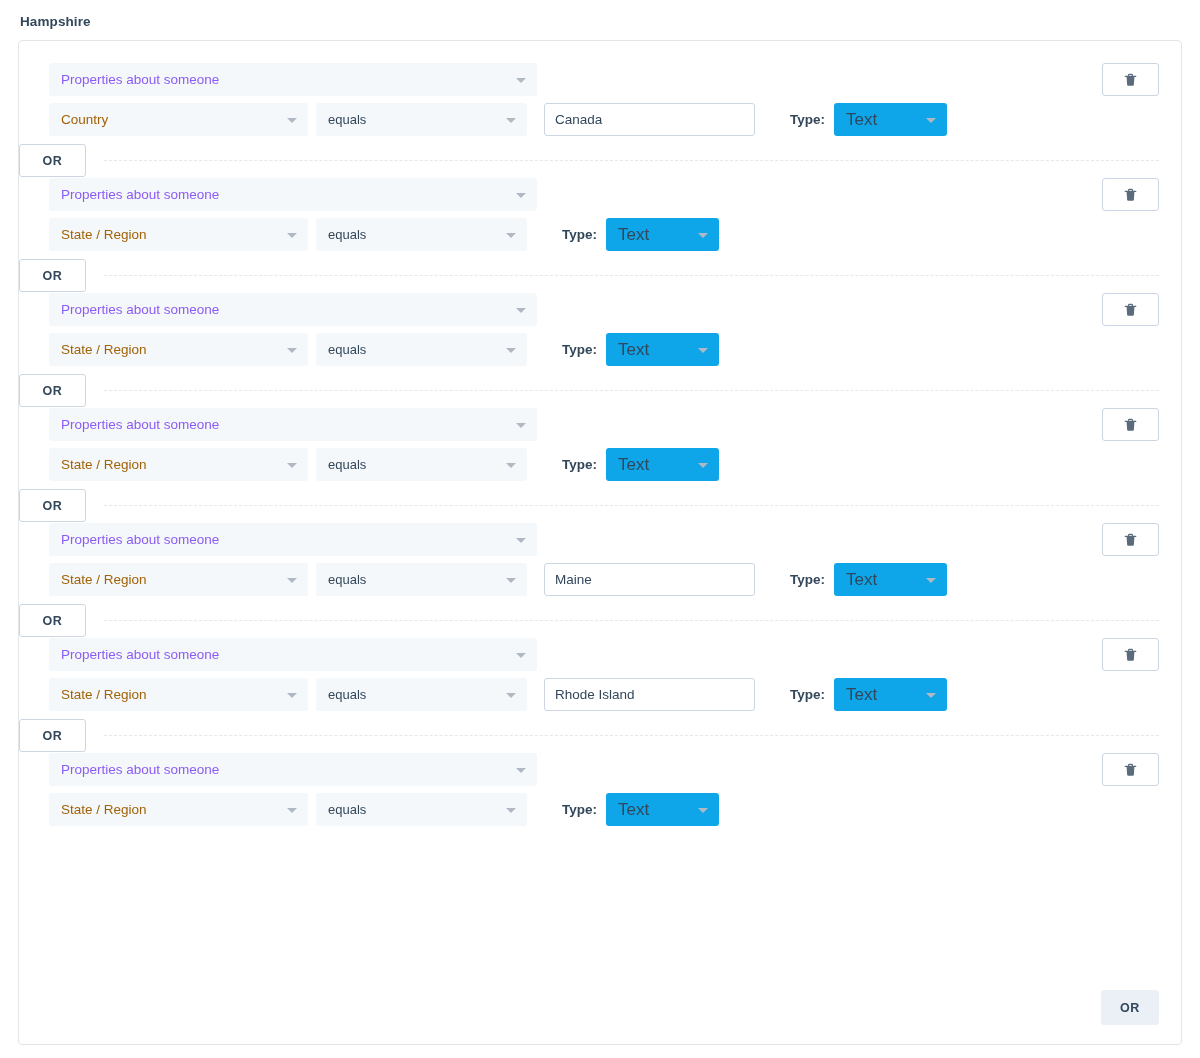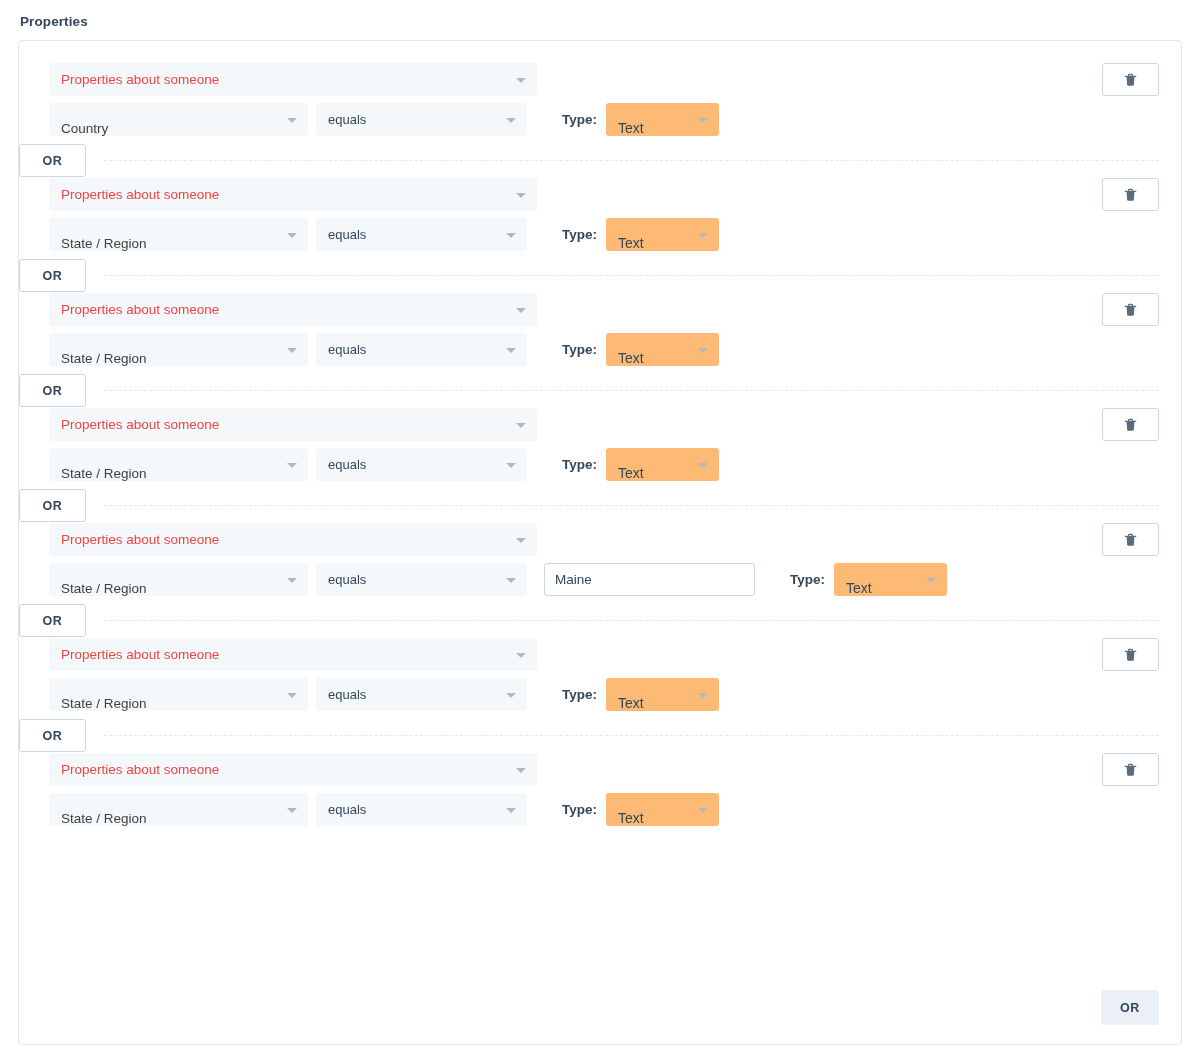--- a/index.html
+++ b/index.html
@@ -49,42 +49,42 @@
     position: relative;
     width: 488px;
     height: 33px;
     background: #f5f8fa;
     border: none;
     border-radius: 3px;
     display: flex;
     align-items: center;
     padding: 0 28px 0 12px;
     font-size: 13.5px;
-    color: #ef4444;
+    color: #8b5cf6;
     cursor: pointer;
   }
 
   
   .condition-row {
     display: flex;
     align-items: center;
     margin-top: 7px;
   }
 
   .prop-select {
     position: relative;
     width: 259px;
     height: 33px;
     background: #f5f8fa;
     border-radius: 3px;
     display: flex;
-    align-items: flex-end;
+    align-items: center;
     padding: 0 26px 0 12px;
     font-size: 13.5px;
-    color: #404040;
+    color: #a16207;
     cursor: pointer;
     flex: 0 0 auto;
   }
 
   .op-select {
     position: relative;
     width: 211px;
     height: 33px;
     background: #f5f8fa;
     border-radius: 3px;
@@ -118,26 +118,26 @@
     font-size: 13.5px;
     font-weight: bold;
     color: #33475b;
     flex: 0 0 auto;
   }
 
   .type-select {
     position: relative;
     width: 113px;
     height: 33px;
-    background: #fdba74;
-    border-radius: 3px;
-    display: flex;
-    align-items: flex-end;
+    background: #0ea5e9;
+    border-radius: 3px;
+    display: flex;
+    align-items: center;
     padding: 0 26px 0 12px;
-    font-size: 14px;
+    font-size: 17px;
     color: #33475b;
     cursor: pointer;
     margin-left: 9px;
     flex: 0 0 auto;
   }
 
   
   .caret {
     position: absolute;
     right: 11px;
@@ -217,21 +217,21 @@
     cursor: pointer;
   }
 
   .group-block { position: relative; }
 </style>
 </head>
 <body>
 
 <div class="page">
 
-  <div class="section-label">Properties</div>
+  <div class="section-label">Hampshire</div>
 
   <div class="definition-box">
     <div id="groups-root">
   <div class="group-block" style="padding-top: 22px;">
     <div class="group-inner">
 
       <div class="object-select">
         <span>Properties about someone</span>
         <span class="caret"></span>
       </div>
@@ -240,20 +240,21 @@
         <div class="prop-select">
           <span>Country</span>
           <span class="caret"></span>
         </div>
 
         <div class="op-select">
           <span>equals</span>
           <span class="caret"></span>
         </div>
 
+        <input class="value-input" type="text" value="Canada" style="">
 
         <span class="type-label">Type:</span>
 
         <div class="type-select">
           <span>Text</span>
           <span class="caret"></span>
         </div>
       </div>
 
       <div class="delete-btn" style="right: 22px; top: 22px;">
@@ -461,20 +462,21 @@
         <div class="prop-select">
           <span>State / Region</span>
           <span class="caret"></span>
         </div>
 
         <div class="op-select">
           <span>equals</span>
           <span class="caret"></span>
         </div>
 
+        <input class="value-input" type="text" value="Rhode Island" style="">
 
         <span class="type-label">Type:</span>
 
         <div class="type-select">
           <span>Text</span>
           <span class="caret"></span>
         </div>
       </div>
 
       <div class="delete-btn" style="right: 22px; top: 0px;">

